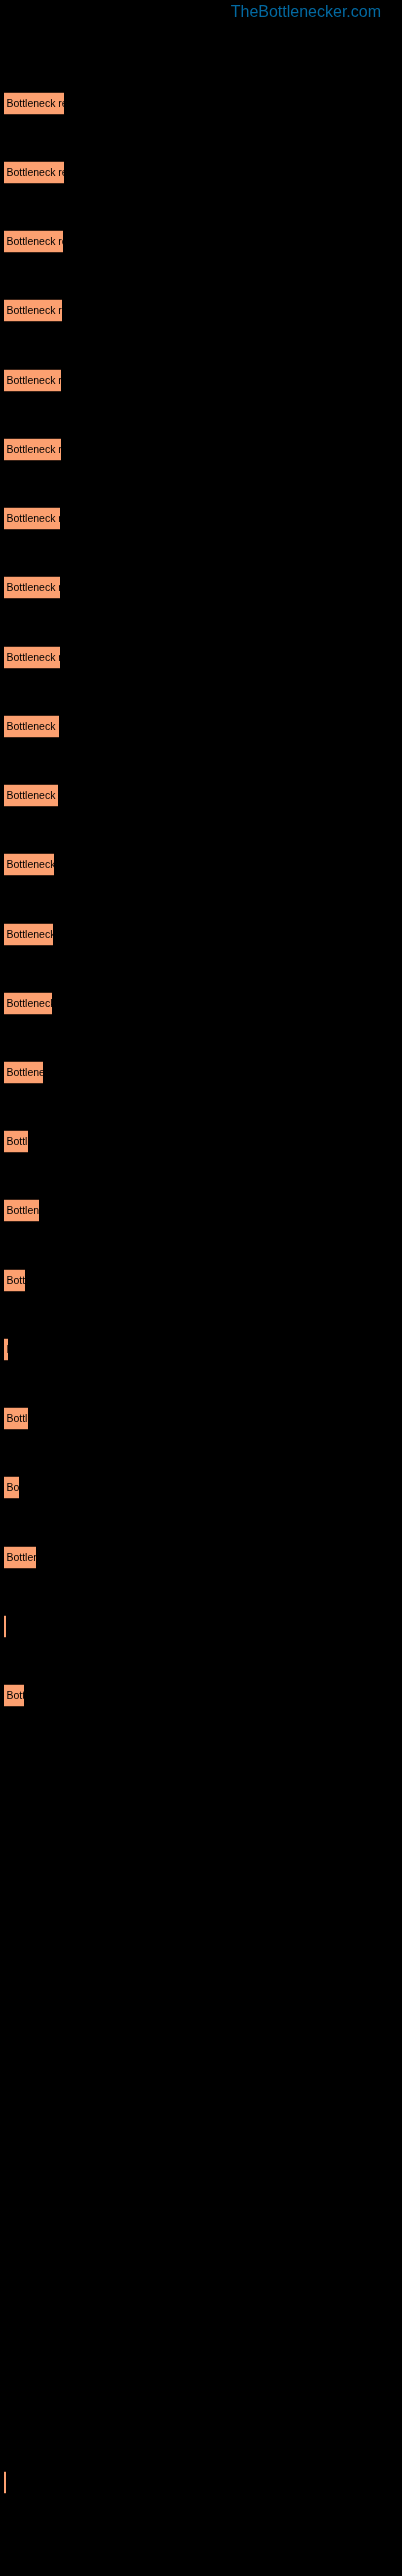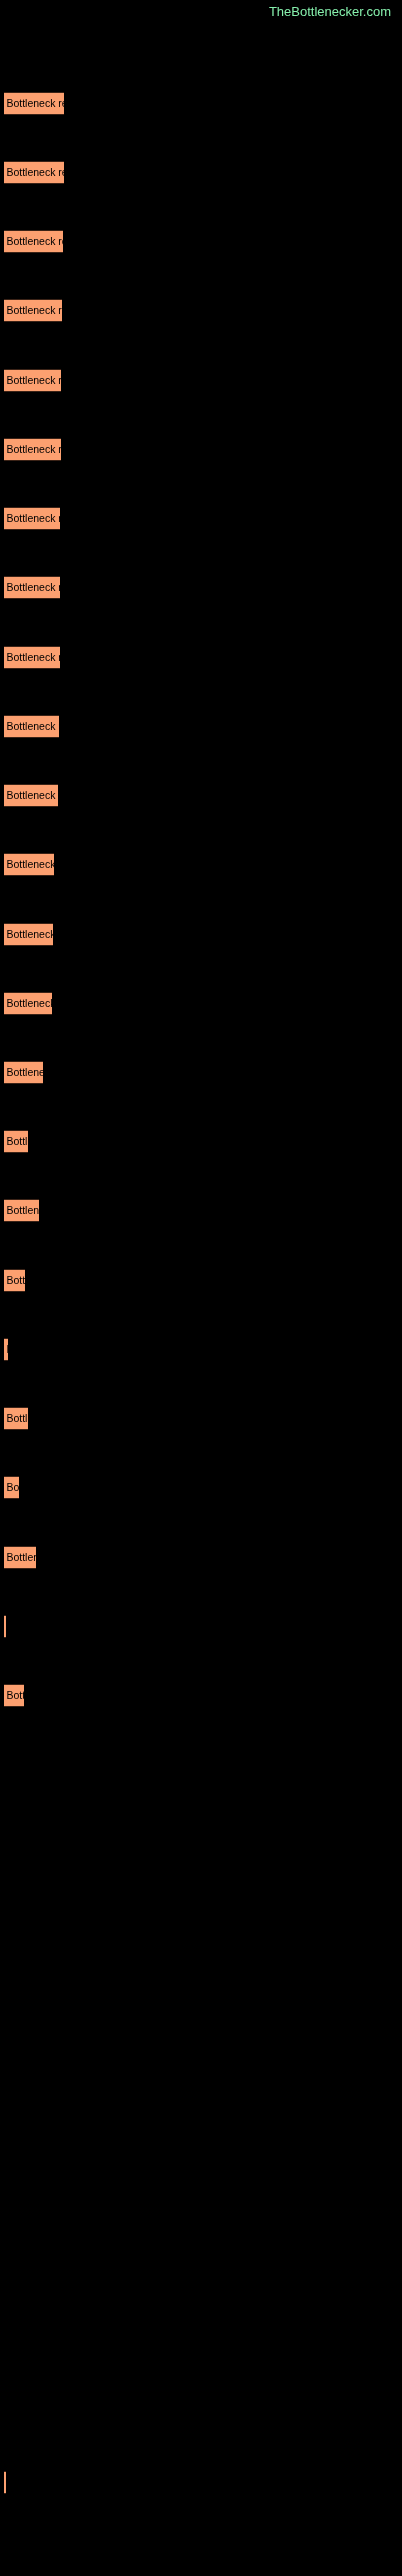--- a/index.html
+++ b/index.html
@@ -11,23 +11,23 @@
     width: 403px;
     height: 2576px;
     position: relative;
     overflow: hidden;
     font-family: "Liberation Sans", sans-serif;
   }
 
   .site-title {
     position: absolute;
     top: 1.6px;
-    right: 12px;
-    color: #86efac;
-    font-size: 13px;
+    right: 22px;
+    color: #0369a1;
+    font-size: 16px;
     font-family: "Liberation Sans", sans-serif;
     letter-spacing: 0px;
     white-space: nowrap;
     line-height: 19.3px;
   }
 
   .chart-area {
     position: absolute;
     left: 0;
     top: 0;

